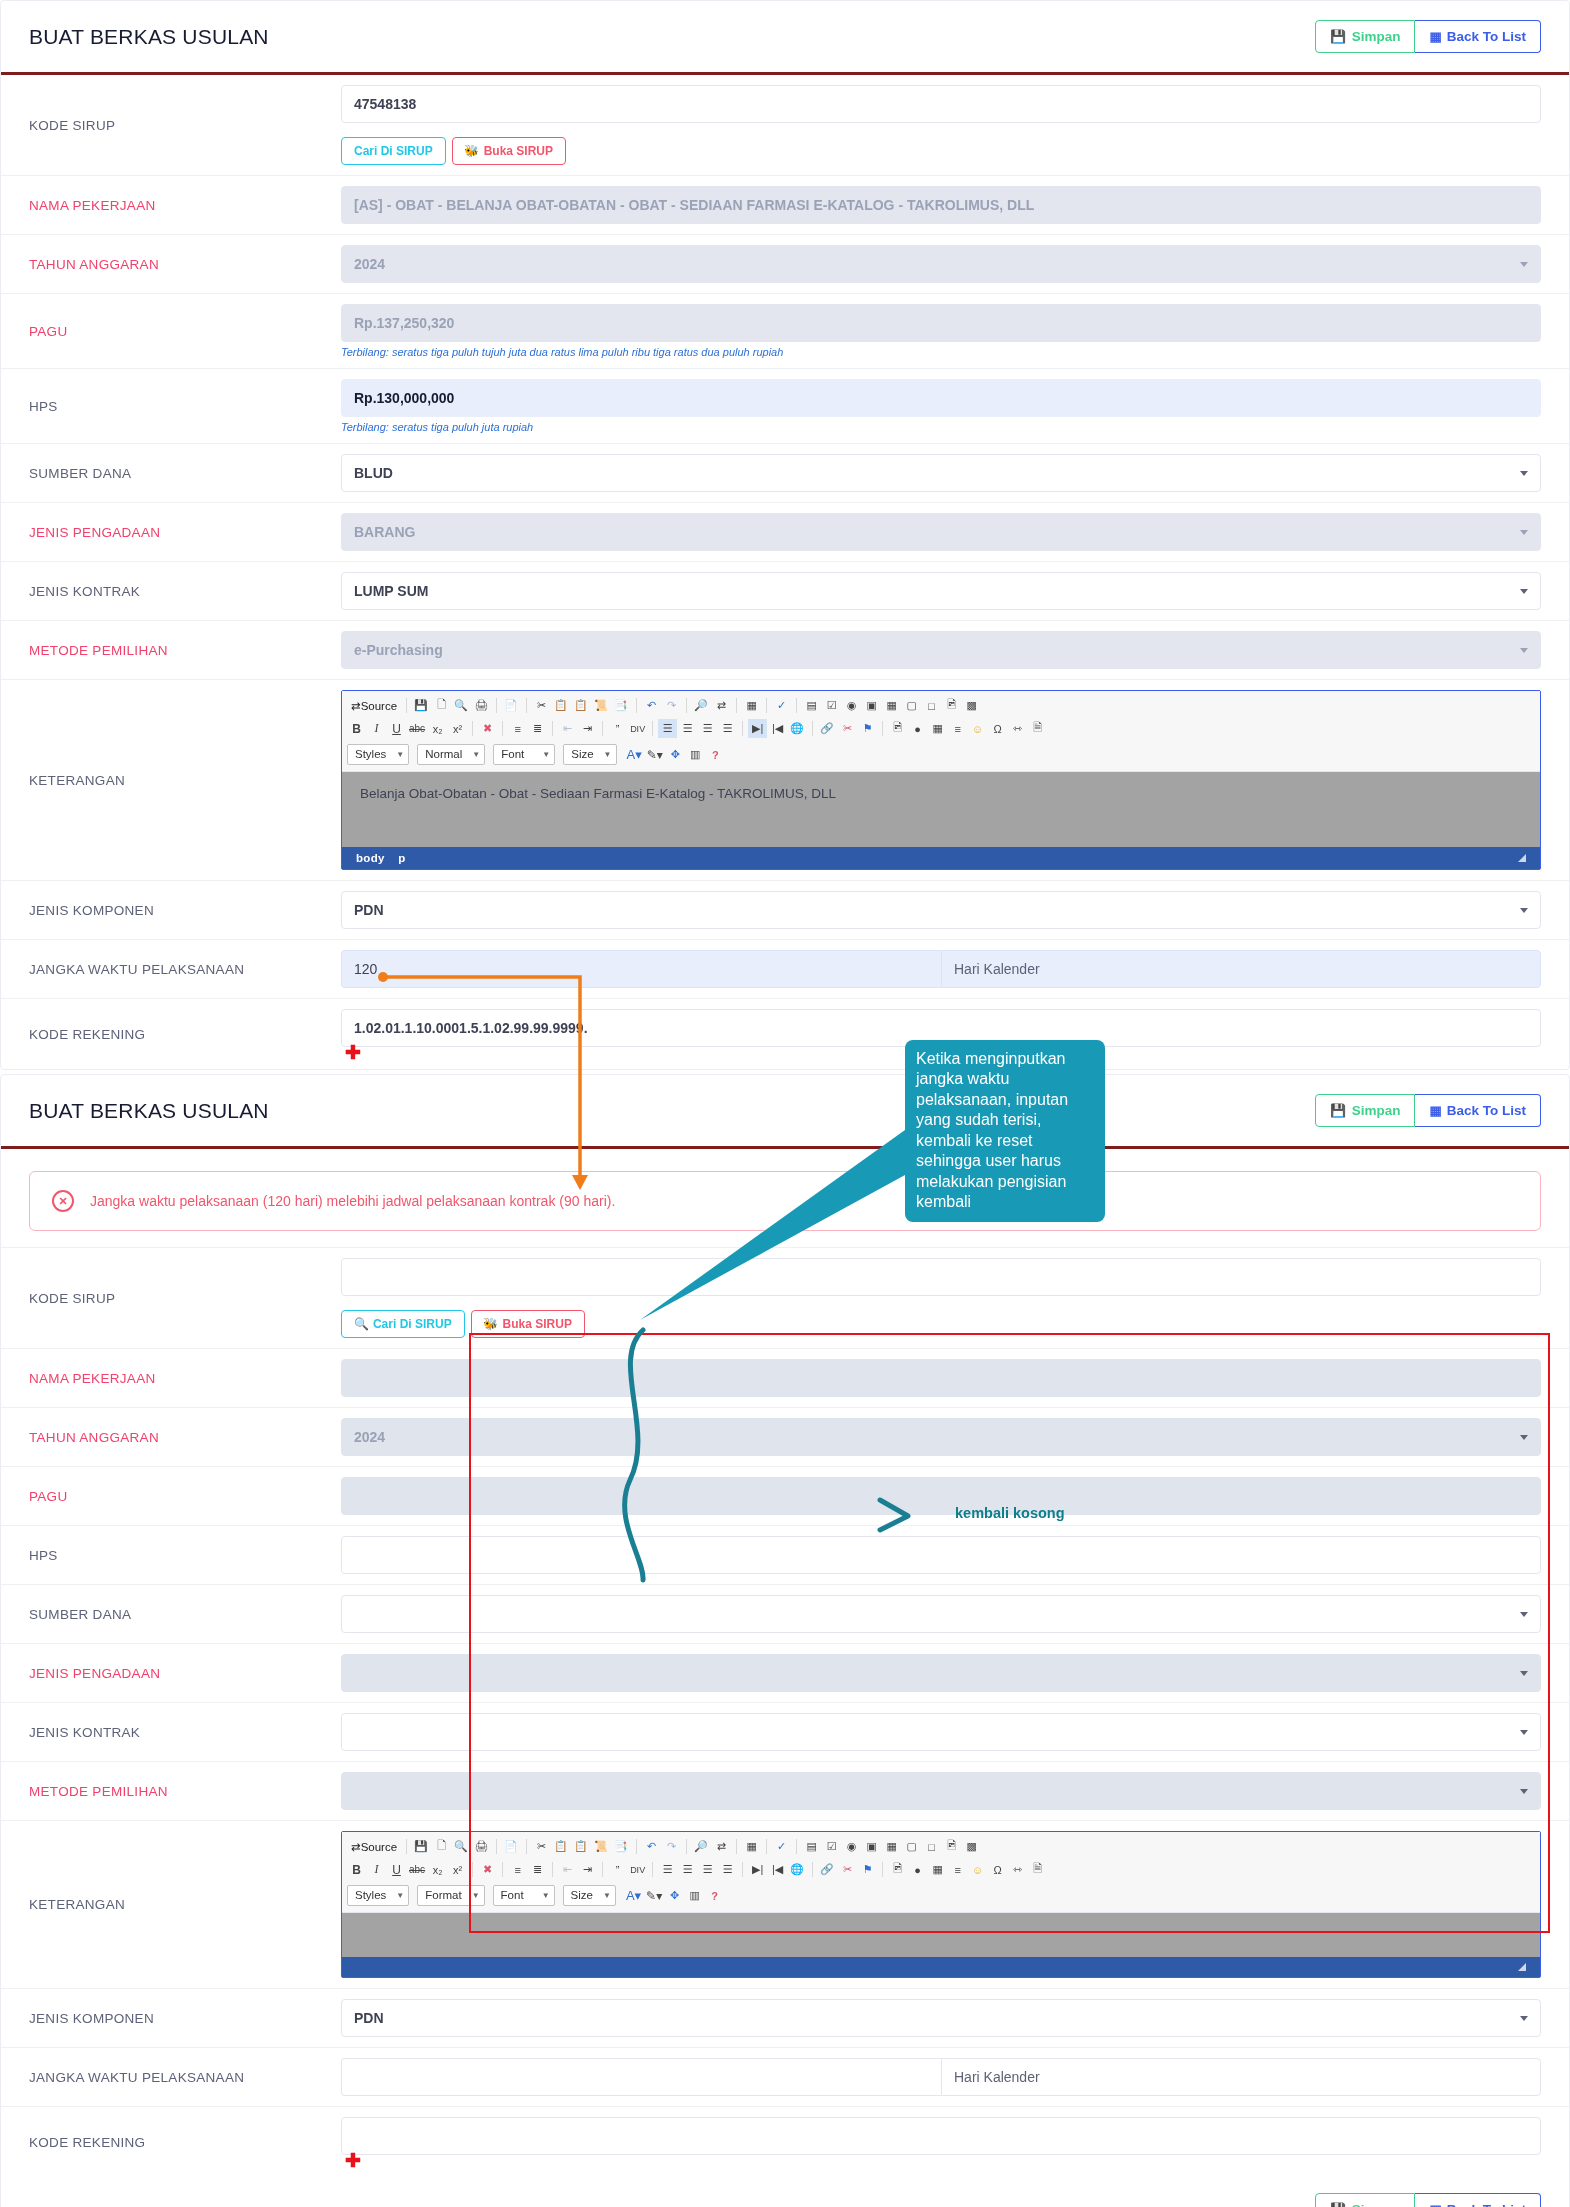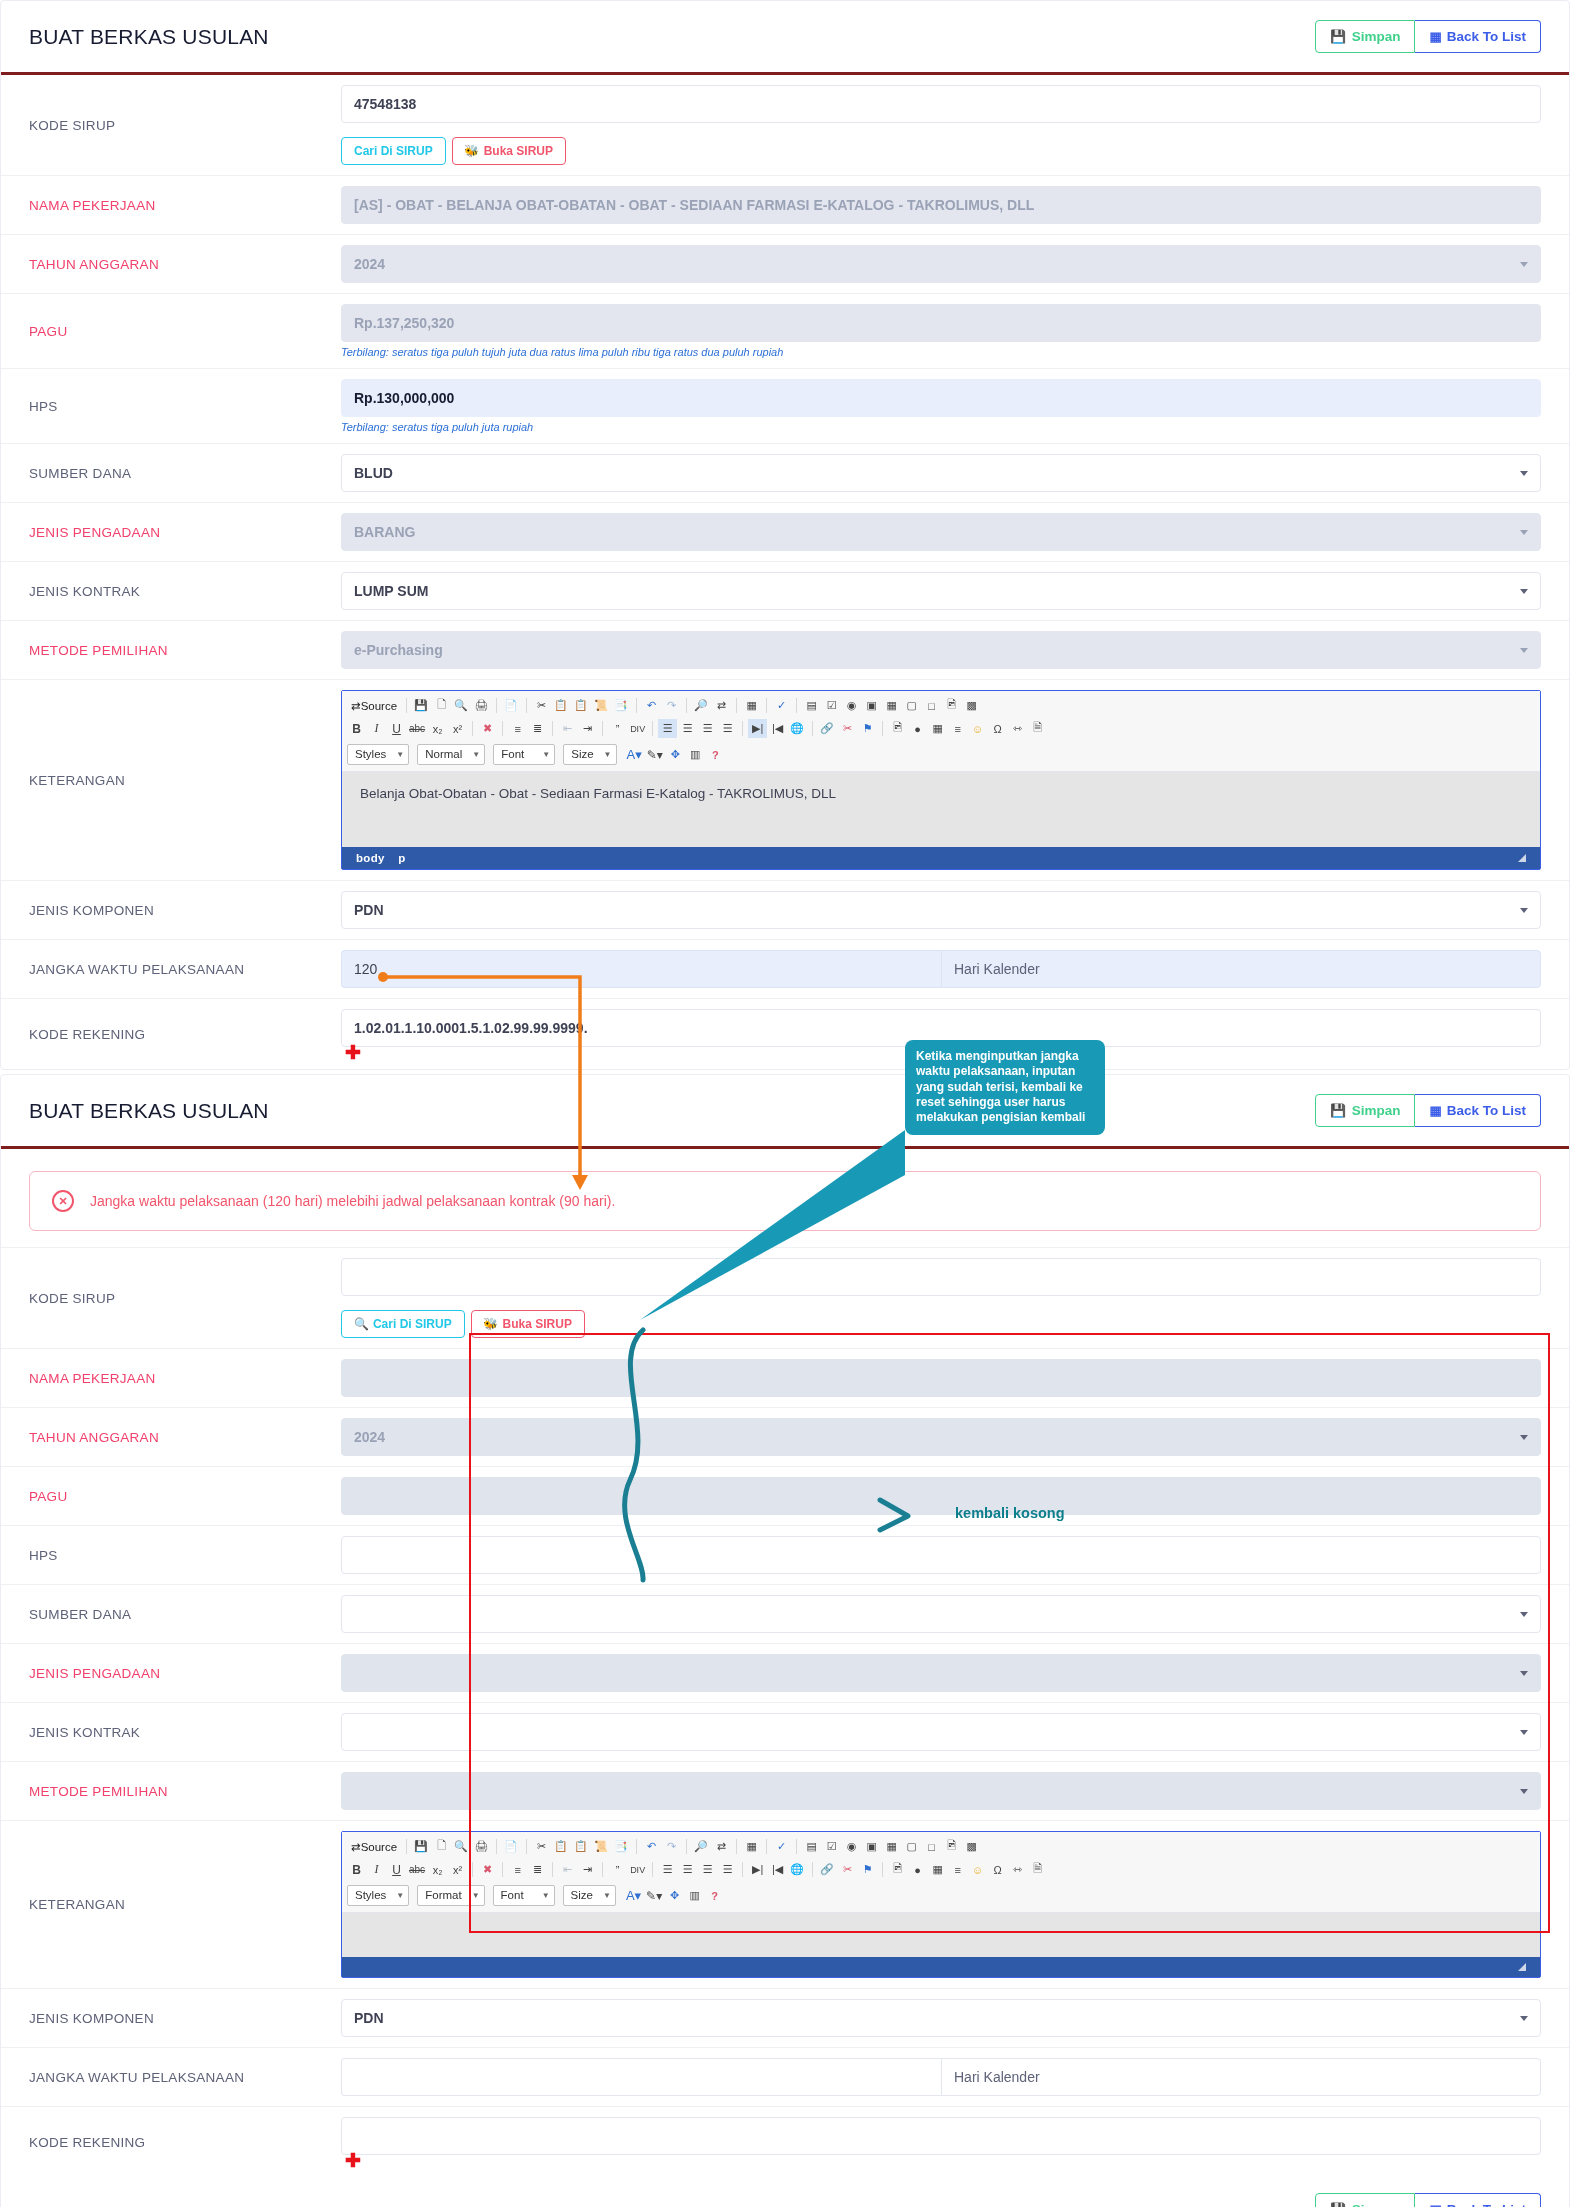--- a/index.html
+++ b/index.html
@@ -81,21 +81,21 @@
   }
   .tbtn.lbl { font-size:11.5px; color:#222; padding:0 4px; }
   .sep { width:1px; height:15px; background:#d8d8d8; margin:0 4px; flex:0 0 1px; }
   .combo {
     height:21px; min-width:62px; border:1px solid #c2c2c2; background:#fff; border-radius:2px;
     display:inline-flex; align-items:center; justify-content:space-between;
     font-size:11.5px; color:#333; padding:0 4px 0 7px; margin-right:7px; cursor:pointer;
   }
   .combo .cv { position:relative; top:-1px; }
   .combo .ca { font-size:8px; color:#666; margin-left:10px; }
-  .cke-body { min-height:75px; padding:14px 18px; font-size:13.5px; color:#3f4254; background:#e5e5e5; }
+  .cke-body { min-height:75px; padding:14px 18px; font-size:13.5px; color:#3f4254; background:#a3a3a3; }
   .cke-foot {
     background:#2f5aa8; color:#fff; font-size:11.5px; font-weight:700; letter-spacing:.3px;
     padding:5px 14px; display:flex; justify-content:space-between; align-items:center;
   }
   .cke-foot .path span { margin-right:10px; }
   .cke-grip { width:0; height:0; border-left:8px solid transparent; border-bottom:8px solid #cfd8e8; }
 
   
   .alert {
     margin:22px 28px 6px; border:1px solid #f9b5c1; border-radius:6px; background:#fff;
@@ -108,21 +108,21 @@
     font-size:11px; font-weight:700; flex:0 0 22px;
   }
 
   
   .btnbar { display:flex; justify-content:flex-end; padding:16px 28px 20px; }
 
   
   .ovl { position:absolute; pointer-events:none; }
   .callout {
     position:absolute; background:#1899b5; color:#fff; border-radius:8px;
-    font-size:12px; font-weight:700; line-height:1.28; padding:9px 11px;
+    font-size:16px; font-weight:400; line-height:1.28; padding:9px 11px;
     width:200px; z-index:30;
   }
   .redbox { position:absolute; border:2px solid #e8131a; z-index:20; }
   .redplus { position:absolute; color:#e8131a; font-size:19px; font-weight:700; z-index:20; line-height:1; }
   .kk-label {
     position:absolute; color:#0d7f8c; font-weight:700; font-size:14.5px; z-index:25;
   }
 </style>
 </head>
 <body>

